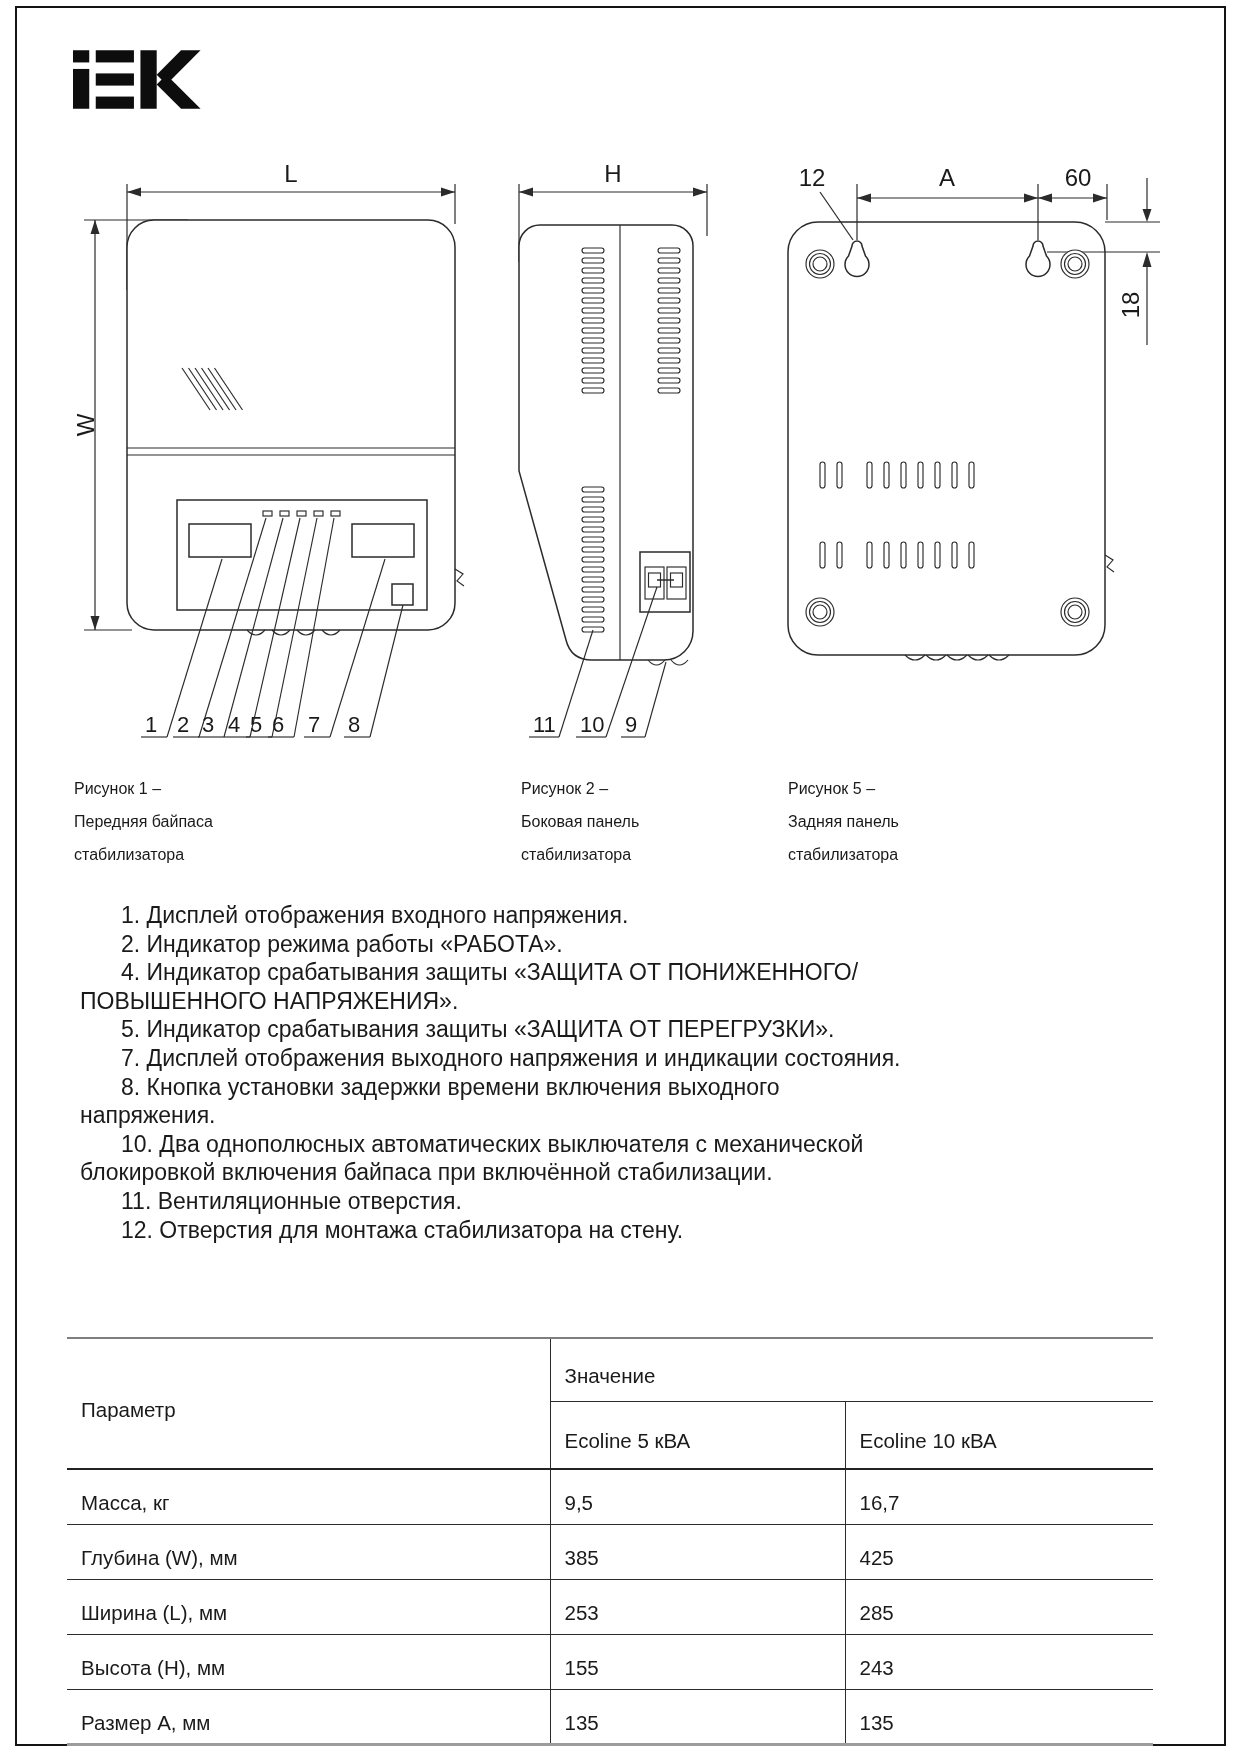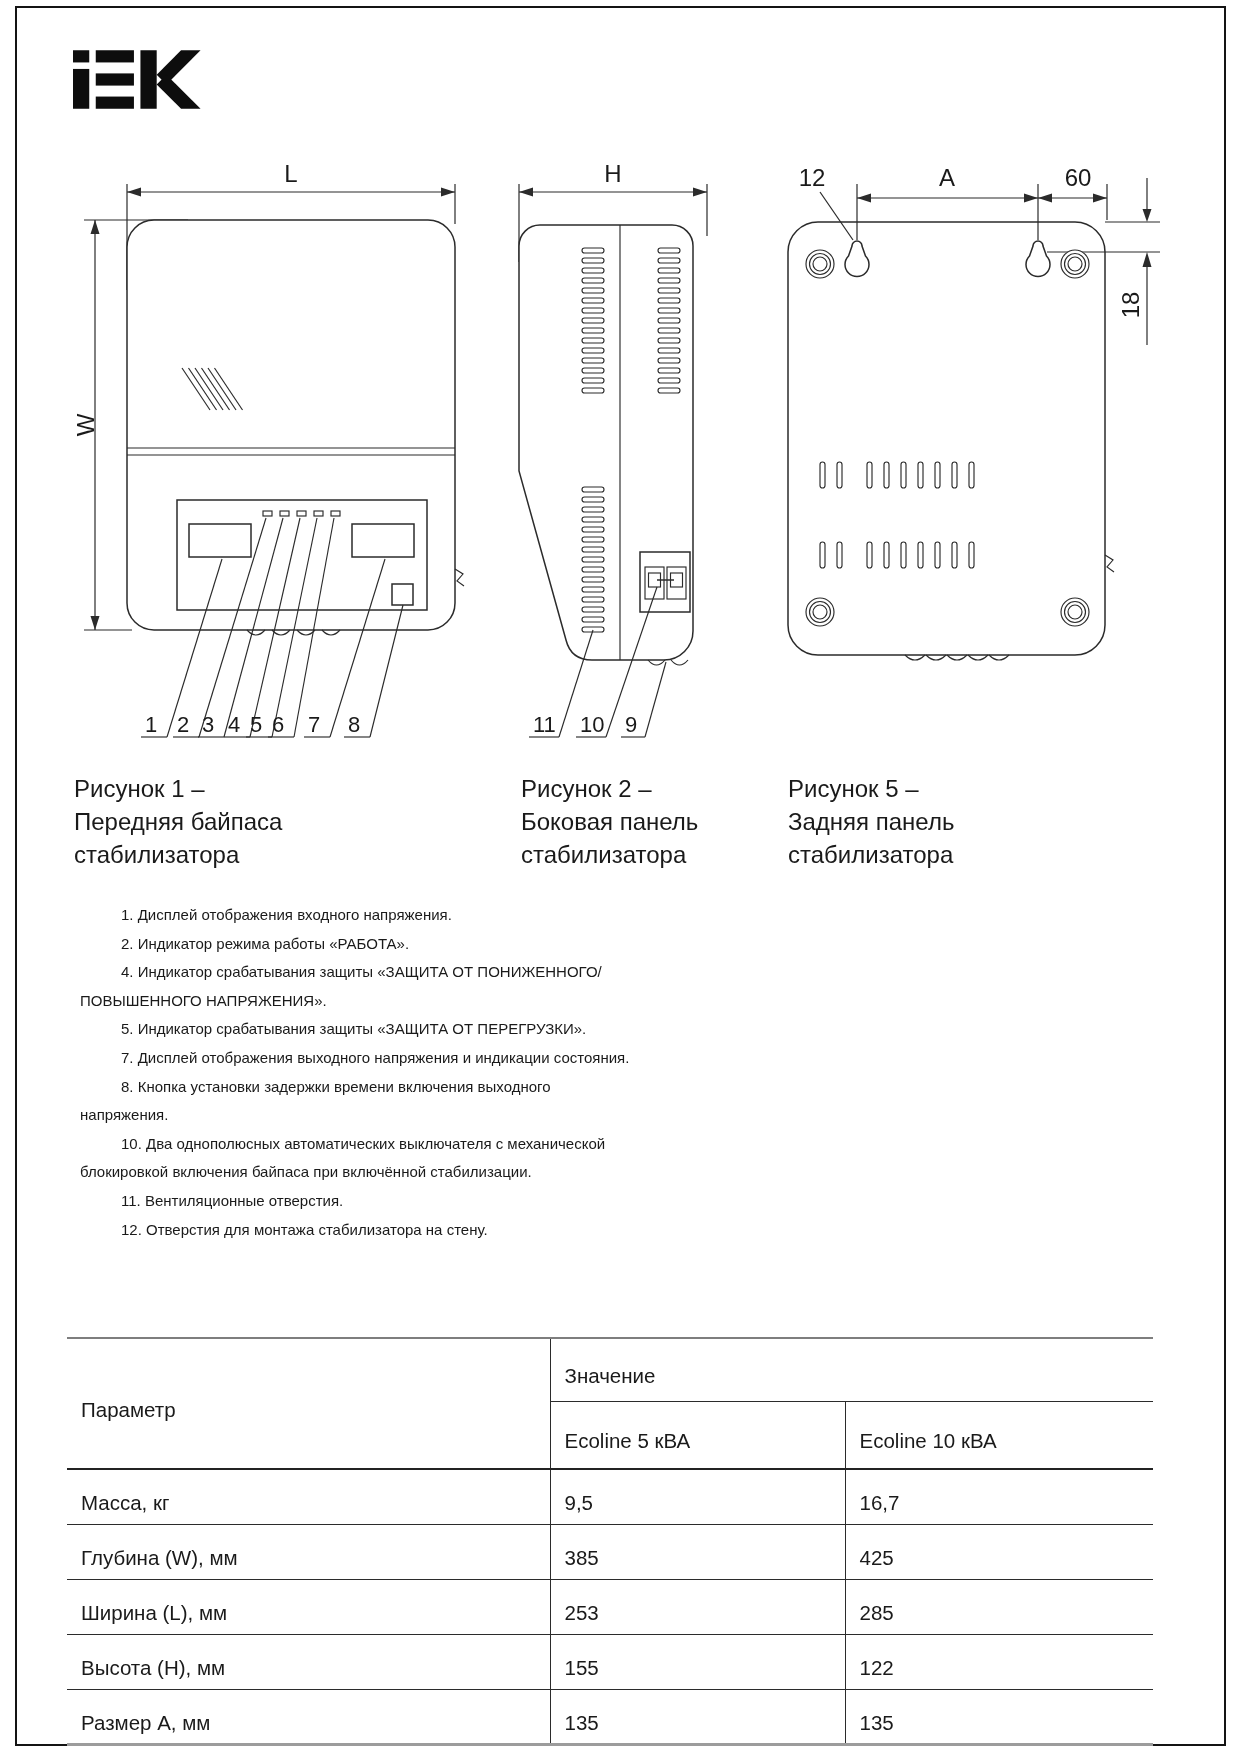--- a/index.html
+++ b/index.html
@@ -15,23 +15,23 @@
   
   .ln{stroke:#2b2b2b;stroke-width:1.5;fill:none;}
   .thin{stroke:#2b2b2b;stroke-width:1.15;fill:none;}
   .dim{stroke:#2b2b2b;stroke-width:1.2;fill:none;}
   .arr{fill:#2b2b2b;stroke:none;}
   .wfill{fill:#ffffff;}
   svg text{font-family:"Liberation Sans", sans-serif;fill:#1a1a1a;}
   .dimlabel{font-size:24px;}
   .callout{font-size:22px;}
   
-  .caption{width:240px;font-size:24px;line-height:33px;}
+  .caption{width:240px;font-size:16px;line-height:33px;}
   
-  .legend{width:1080px;font-size:15px;line-height:28.6px;}
+  .legend{width:1080px;font-size:23px;line-height:28.6px;}
   .legend .ind{padding-left:41px;}
   
   table.spec{border-collapse:collapse;table-layout:fixed;width:1086px;
     border-top:2px solid #7e7e7e;font-size:20.5px;}
   table.spec td{padding:13px 0 0 14px;vertical-align:middle;box-sizing:border-box;}
   table.spec tr.h1 td{height:63px;}
   table.spec tr.h2 td{height:68px;}
   table.spec tr.dr td{height:55px;}
   td.paramhead{vertical-align:top;padding-top:18px;}
   td.valhead{border-left:1.6px solid #2b2b2b;border-bottom:1.6px solid #2b2b2b;}
@@ -374,21 +374,21 @@
     <td class="col3">425</td>
   </tr>
   <tr class="dr">
     <td>Ширина (L), мм</td>
     <td class="col2">253</td>
     <td class="col3">285</td>
   </tr>
   <tr class="dr">
     <td>Высота (H), мм</td>
     <td class="col2">155</td>
-    <td class="col3">122</td>
+    <td class="col3">243</td>
   </tr>
   <tr class="dr last">
     <td>Размер А, мм</td>
     <td class="col2">135</td>
     <td class="col3">135</td>
   </tr>
   </tbody>
 </table>
 
 </body></html>

